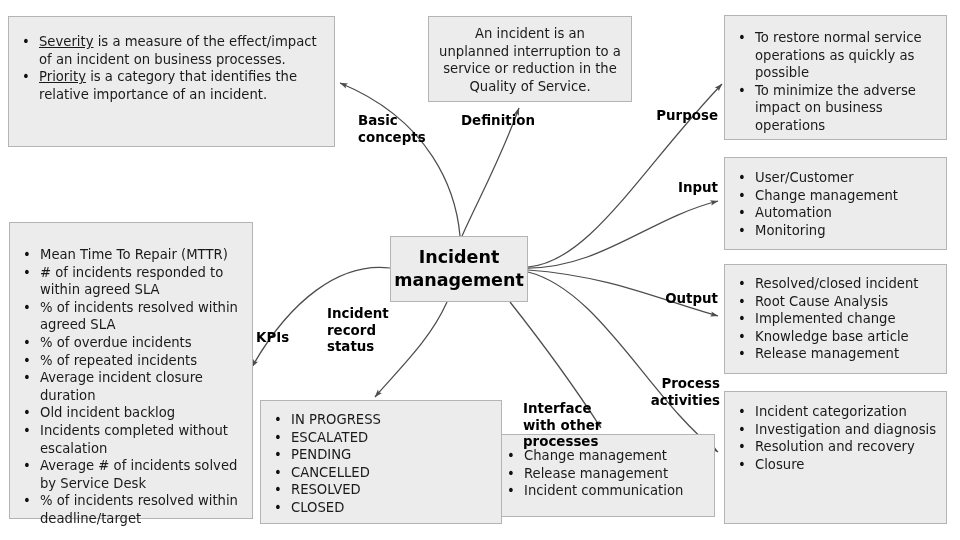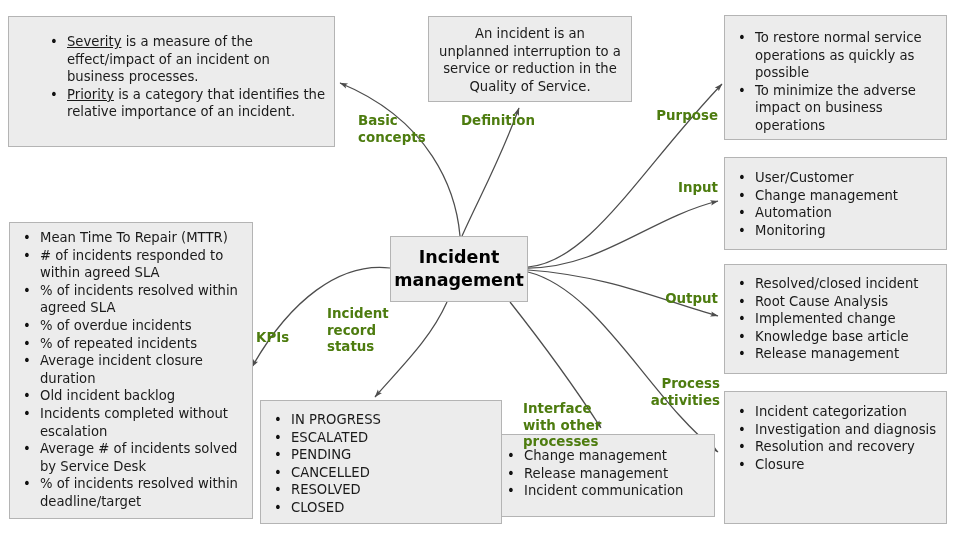--- a/index.html
+++ b/index.html
@@ -70,21 +70,21 @@
     color: #1a1a1a;
     text-align: center;
     padding: 8px 10px;
     box-sizing: border-box;
   }
   .edge-label {
     position: absolute;
     font-weight: bold;
     font-size: 13.4px;
     line-height: 16.5px;
-    color: #4d7c0f;
+    color: #000000;
     white-space: pre-line;
   }
   .edge-label.align-right {
     text-align: right;
   }
   .edge-label.align-left {
     text-align: left;
   }
   u { text-decoration: underline; }
 </style>
@@ -105,21 +105,21 @@
       <path d="M 528,267 C 590,262 640,170 722,84"></path>
       <path d="M 528,268 C 600,268 650,218 718,201"></path>
       <path d="M 528,270 C 610,276 660,300 718,316"></path>
       <path d="M 528,272 C 600,290 650,400 718,452"></path>
       <path d="M 510,302 C 540,340 570,380 601,428"></path>
       <path d="M 447,302 C 430,340 400,368 375,397"></path>
       <path d="M 390,268 C 340,262 290,300 252,367"></path>
     </g>
   </svg>
 
-  <div class="node" style="left:8px; top:16px; width:327px; height:131px;padding-left:28px;">
+  <div class="node" style="left:8px; top:16px; width:327px; height:131px;">
     <ul style="padding-top:16px;">
       <li><u>Severity</u> is a measure of the effect/impact of an incident on business processes.</li>
       <li><u>Priority</u> is a category that identifies the relative importance of an incident.</li>
     </ul>
   </div>
 
   <div class="node" style="left:428px; top:16px; width:204px; height:86px;">
     <div class="plain-text">An incident is an unplanned interruption to a service or reduction in the Quality of Service.</div>
   </div>
 
@@ -171,21 +171,21 @@
       <li>IN PROGRESS</li>
       <li>ESCALATED</li>
       <li>PENDING</li>
       <li>CANCELLED</li>
       <li>RESOLVED</li>
       <li>CLOSED</li>
     </ul>
   </div>
 
   <div class="node" style="left:9px; top:222px; width:244px; height:297px;">
-    <ul style="padding-top:6px;">
+    <ul style="padding-top:23px;">
       <li>Mean Time To Repair (MTTR)</li>
       <li># of incidents responded to within agreed SLA</li>
       <li>% of incidents resolved within agreed SLA</li>
       <li>% of overdue incidents</li>
       <li>% of repeated incidents</li>
       <li>Average incident closure duration</li>
       <li>Old incident backlog</li>
       <li>Incidents completed without escalation</li>
       <li>Average # of incidents solved by Service Desk</li>
       <li>% of incidents resolved within deadline/target</li>

